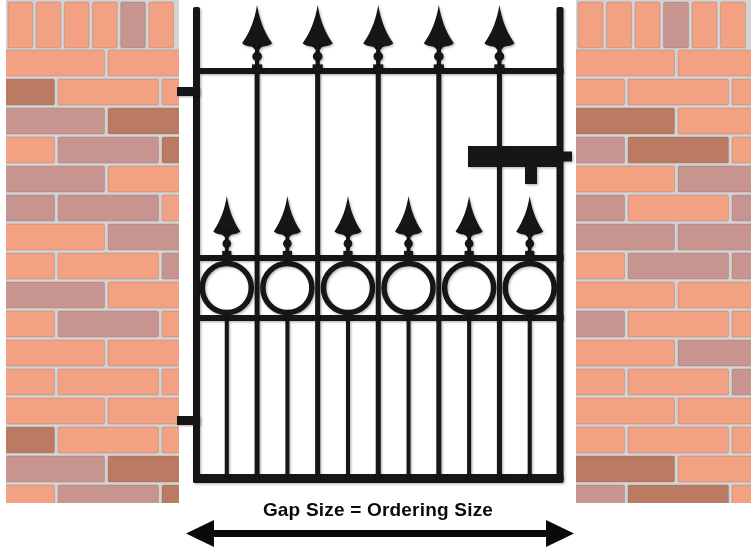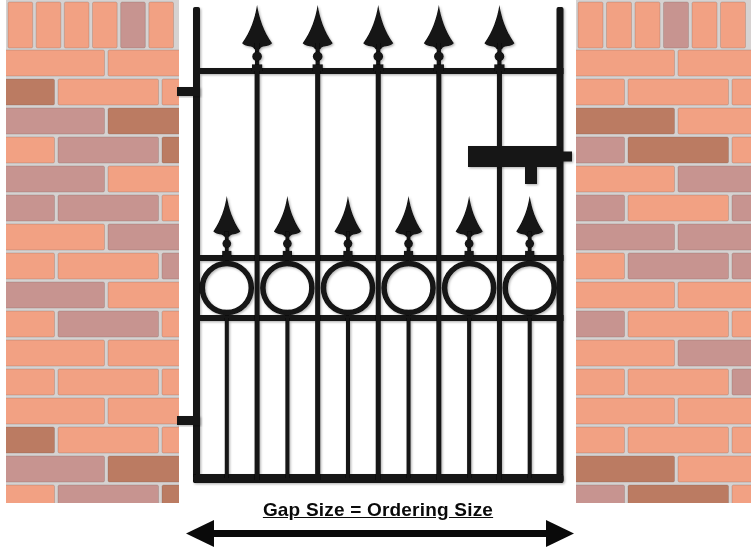--- a/index.html
+++ b/index.html
@@ -2,21 +2,20 @@
 <html><head>
 <meta charset="utf-8">
 <style>
   html,body{margin:0;padding:0;background:#ffffff;font-family:"Liberation Sans",sans-serif;}
   .canvas{position:relative;width:753px;height:557px;background:#ffffff;overflow:hidden;}
   .scene{position:absolute;left:0;top:0;}
   .gap-label{
     position:absolute;left:189px;top:499px;width:378px;
     text-align:center;font-weight:bold;font-size:19px;color:#0a0a0a;
     letter-spacing:0.2px;
-    text-decoration:underline;
   }
 </style>
 </head>
 <body>
 
 <div class="canvas">
 
   <svg class="scene" width="753" height="557" viewBox="0 0 753 557">
     <defs>
       <filter id="softsh" x="-20%" y="-20%" width="140%" height="140%">

